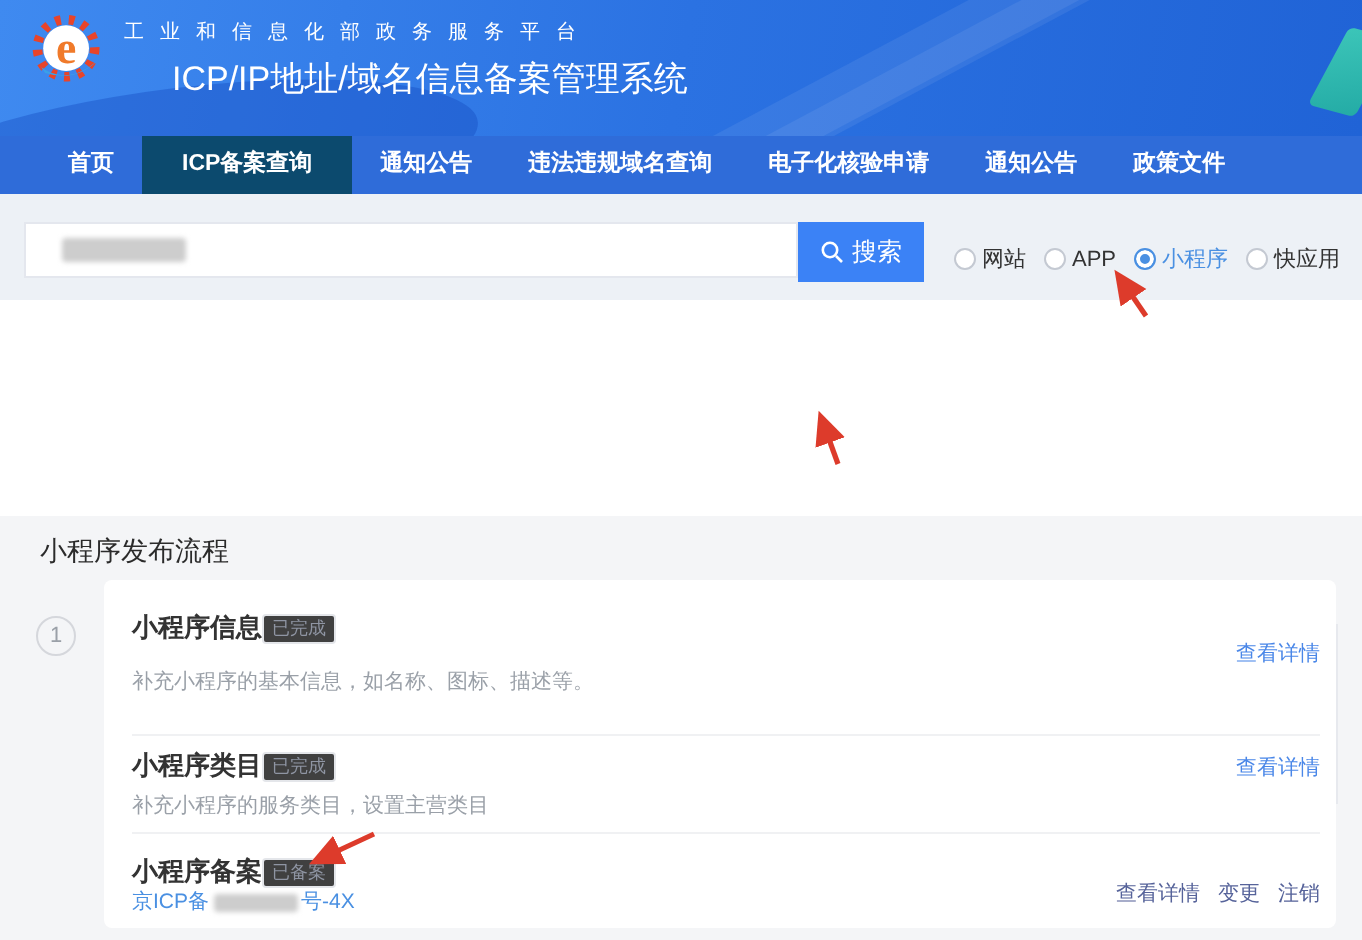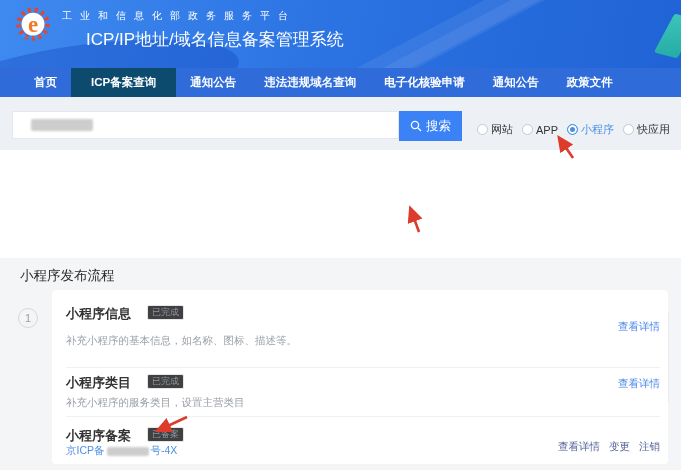--- a/index.html
+++ b/index.html
@@ -88,21 +88,21 @@
   .flow-title { position:absolute; left:20px; top:9px; font-size:13.5px; color:#2b2b2b; }
   .step-circle {
     position:absolute; left:18px; top:50px; width:20px; height:20px; border-radius:50%;
     border:1px solid #d5d7dc; color:#9aa0a8; font-size:11px; background:#f4f5f7;
     display:flex; align-items:center; justify-content:center;
   }
   .card {
     position:absolute; left:52px; top:32px; width:616px; height:174px;
     background:#fff; border-radius:4px;
   }
-  .item-title { position:absolute; left:14px; display:flex; align-items:flex-start; gap:16px;
+  .item-title { position:absolute; left:14px; display:flex; align-items:center; gap:0;
     font-size:13px; font-weight:bold; color:#333; }
   .badge {
     font-size:9px; font-weight:normal; color:#8f95a3; background:#404040;
     border:1px solid #e4e6ea; border-radius:2px; padding:0 4px; white-space:nowrap;
   }
   .item-desc { position:absolute; left:14px; font-size:10.5px; color:#9aa0a8; }
   .item-link { position:absolute; right:8px; font-size:10.5px; color:#4a87e8; cursor:pointer; white-space:nowrap; }
   .divider { position:absolute; left:14px; right:8px; border-top:1px solid #f0f1f3; }
   .filing-link { position:absolute; left:14px; font-size:10.5px; color:#4a90e2; display:flex; align-items:center; cursor:pointer; }
   .links3 { position:absolute; right:8px; display:flex; gap:9px; }

